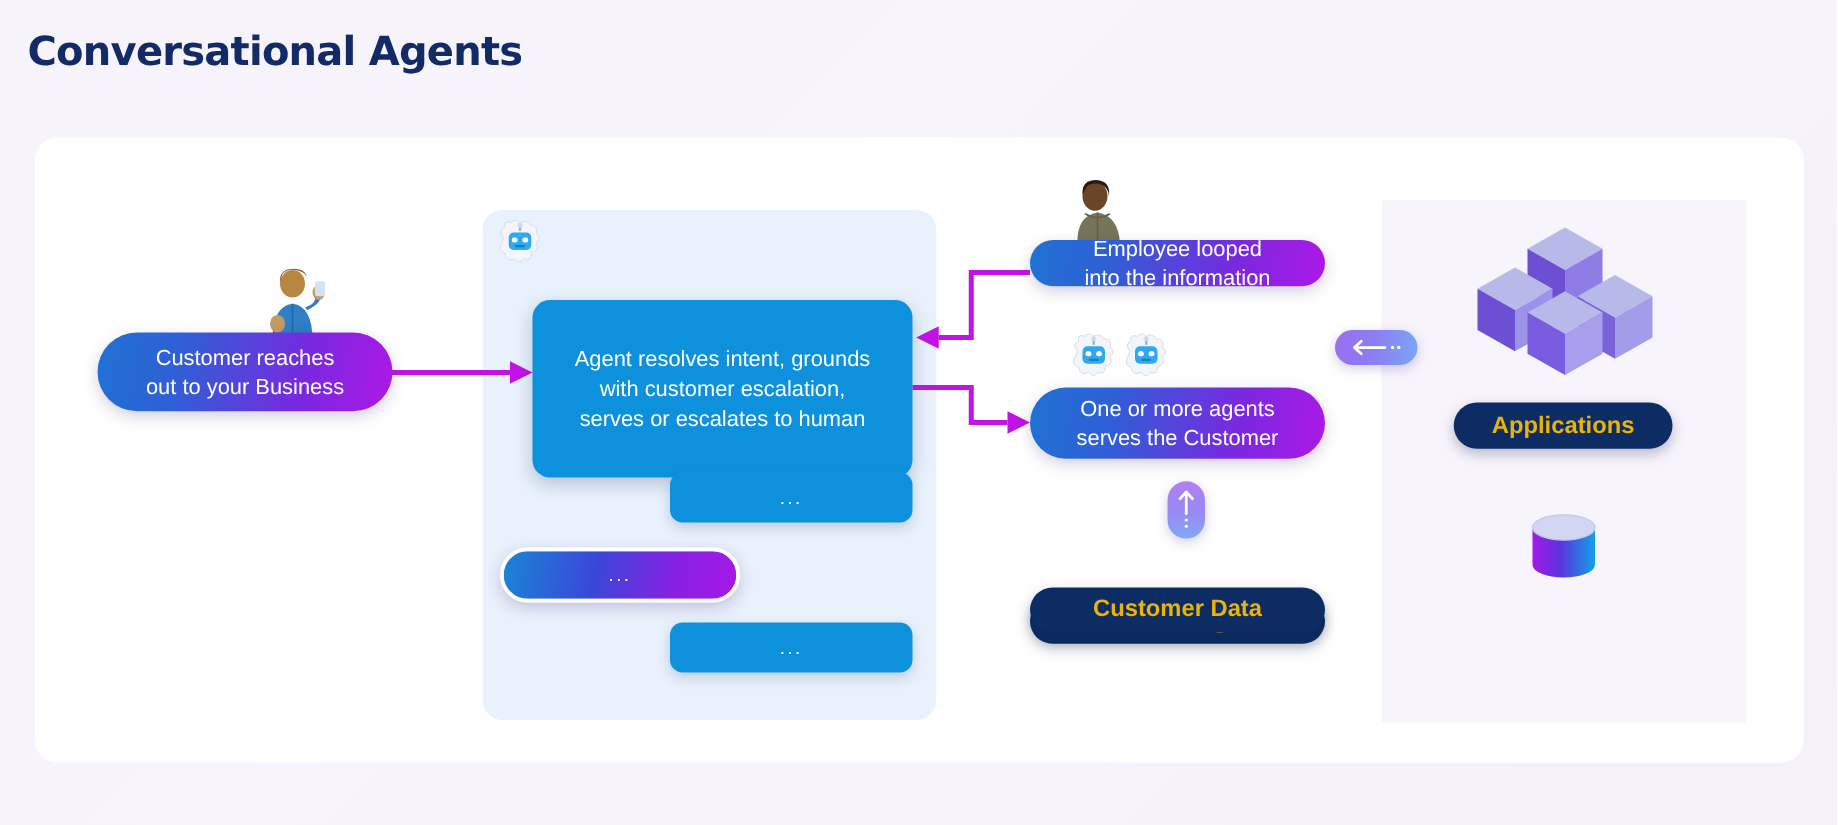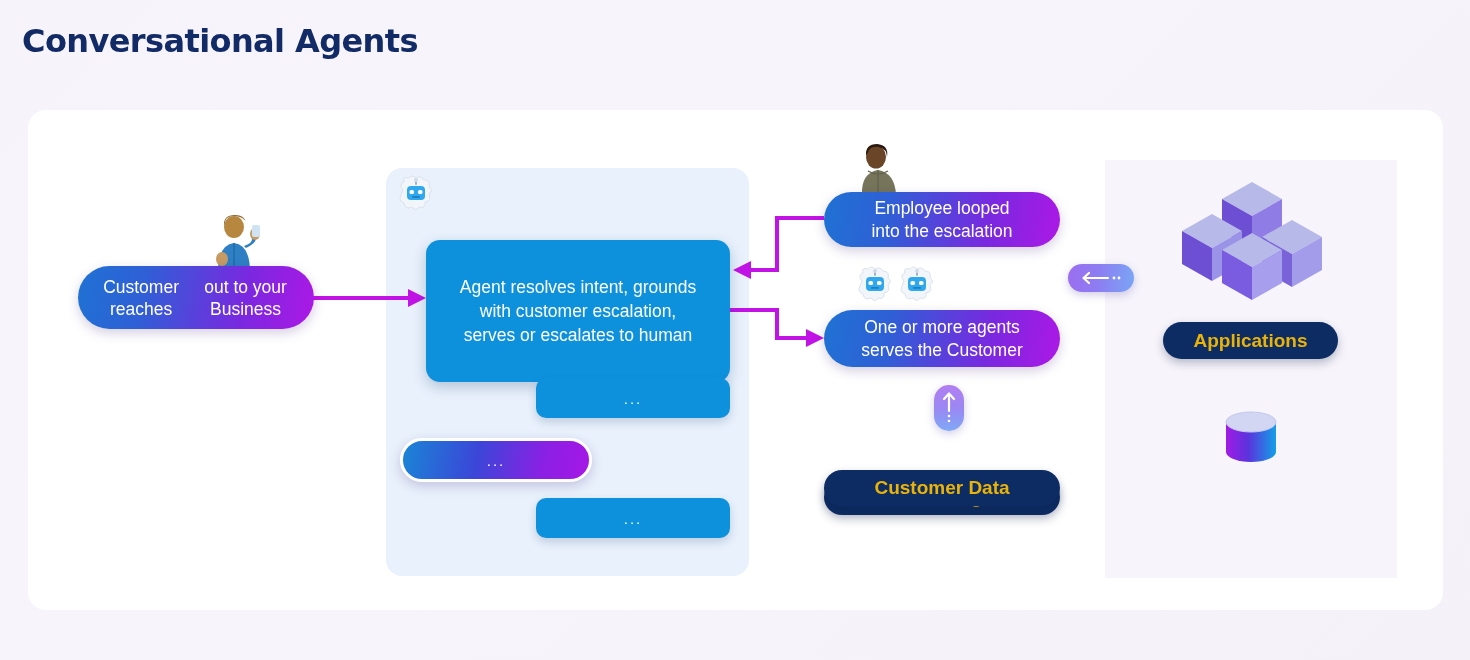--- a/index.html
+++ b/index.html
@@ -218,21 +218,21 @@
       <path d="M18,14 Q17,3 29,3 Q41,3 40,15 Q41,7 34,5 Q25,2 20,7 Z" fill="#8c6530"></path>
       <path d="M12,60 Q12,33 28,31 Q44,33 44,60 Z" fill="#2f7fc4"></path>
       <path d="M28,31 L28,60" stroke="#1f6bab" stroke-width="1.4" fill="none"></path>
       <path d="M40,36 Q52,30 50,24 L46,26 Q47,31 38,34 Z" fill="#2f7fc4"></path>
       <ellipse cx="49" cy="22" rx="5" ry="6" fill="#c69a63"></ellipse>
       <rect x="46" y="13" width="8" height="12" rx="2" fill="#cfe3f2"></rect>
       <ellipse cx="16" cy="47" rx="6" ry="7" fill="#c69a63"></ellipse>
     </g>
   </svg>
 
-  <div class="grad-pill" style="left:78px; top:266px; width:236px; height:63px; flex-direction:row; gap:1px;">
+  <div class="grad-pill" style="left:78px; top:266px; width:236px; height:63px; flex-direction:column; gap:1px;">
     <span>Customer reaches</span>
     <span>out to your Business</span>
   </div>
 
   <svg style="position:absolute; left:396px; top:174px; width:40px; height:40px;" viewBox="0 0 40 40">
     <g>
       <path d="M7,16 Q2,10 8,8 Q6,2 13,4 Q16,0 20,4 Q25,1 28,6 Q35,6 33,13 Q38,16 33,20
                Q36,27 29,28 Q30,35 23,33 Q20,38 16,33 Q9,36 8,29 Q2,27 5,21 Z" fill="#f2f6fb" stroke="#d4dde8" stroke-width="0.8"></path>
       <rect x="11" y="12" width="18" height="14" rx="4" fill="#2fa8ee"></rect>
       <rect x="13.5" y="16" width="4.5" height="4" rx="1.6" fill="#ffffff"></rect>
@@ -266,23 +266,23 @@
   <svg class="avatar-img" style="left:852px; top:140px; width:54px; height:56px;" viewBox="0 0 54 56">
     <g>
       <ellipse cx="24" cy="17" rx="10" ry="11.5" fill="#6b4528"></ellipse>
       <path d="M14,16 Q13,4 25,4 Q37,5 35,17 Q35,9 27,7 Q18,6 16,12 Z" fill="#2b1a10"></path>
       <path d="M10,55 Q9,33 26,30 Q43,33 44,55 Z" fill="#76745a"></path>
       <path d="M26,30 L26,55" stroke="#62604a" stroke-width="1.2" fill="none"></path>
       <path d="M16,31 Q26,37 36,31" stroke="#62604a" stroke-width="1.2" fill="none"></path>
     </g>
   </svg>
 
-  <div class="grad-pill" style="left:824px; top:192px; width:236px; height:55px; flex-direction:column; gap:1px;">
+  <div class="grad-pill" style="left:824px; top:192px; width:236px; height:37px; flex-direction:column; gap:1px;">
     <span>Employee looped</span>
-    <span>into the escalation</span>
+    <span>into the information</span>
   </div>
 
   <svg style="position:absolute; left:855px; top:265px; width:40px; height:40px;" viewBox="0 0 40 40">
     <g>
       <path d="M7,16 Q2,10 8,8 Q6,2 13,4 Q16,0 20,4 Q25,1 28,6 Q35,6 33,13 Q38,16 33,20
                Q36,27 29,28 Q30,35 23,33 Q20,38 16,33 Q9,36 8,29 Q2,27 5,21 Z" fill="#f2f6fb" stroke="#d4dde8" stroke-width="0.8"></path>
       <rect x="11" y="12" width="18" height="14" rx="4" fill="#2fa8ee"></rect>
       <rect x="13.5" y="16" width="4.5" height="4" rx="1.6" fill="#ffffff"></rect>
       <rect x="22" y="16" width="4.5" height="4" rx="1.6" fill="#ffffff"></rect>
       <rect x="16" y="22" width="8" height="1.8" rx="0.9" fill="#1b7fc0"></rect>

